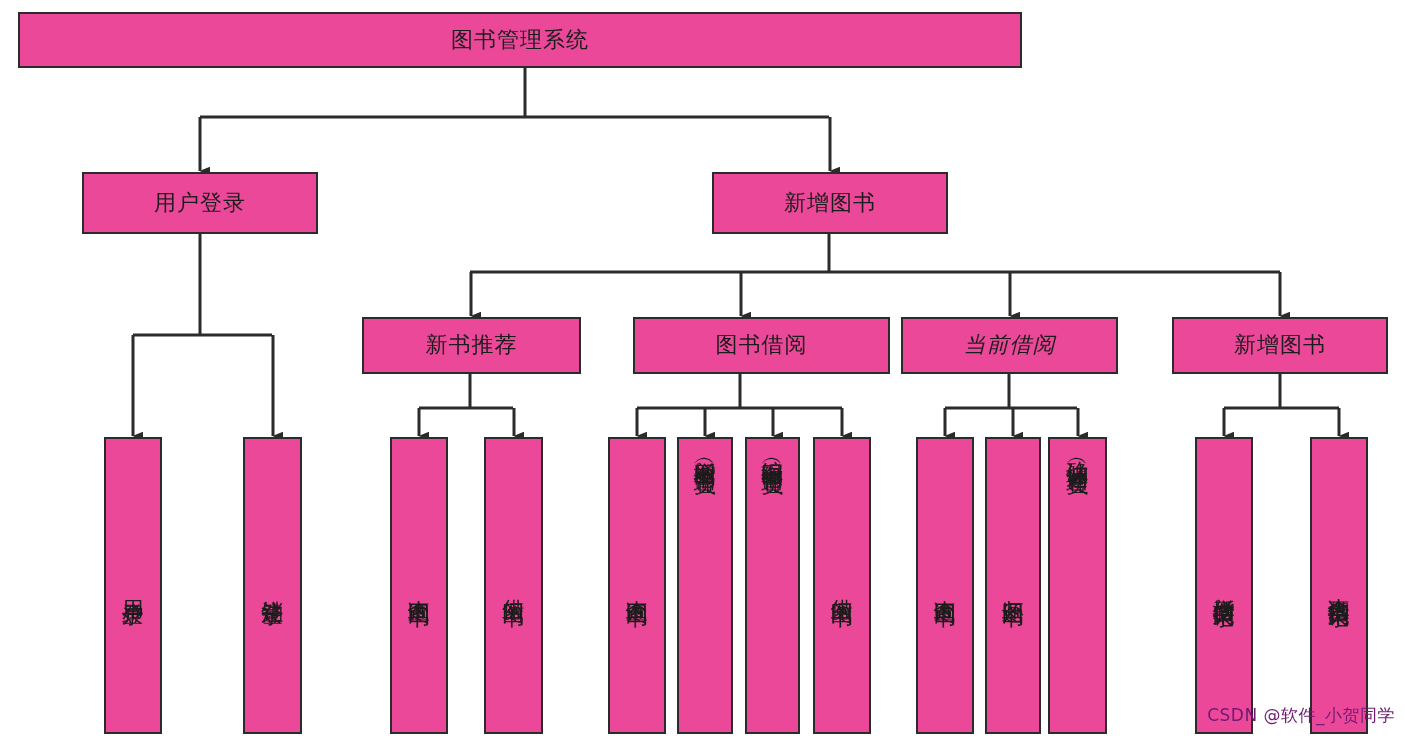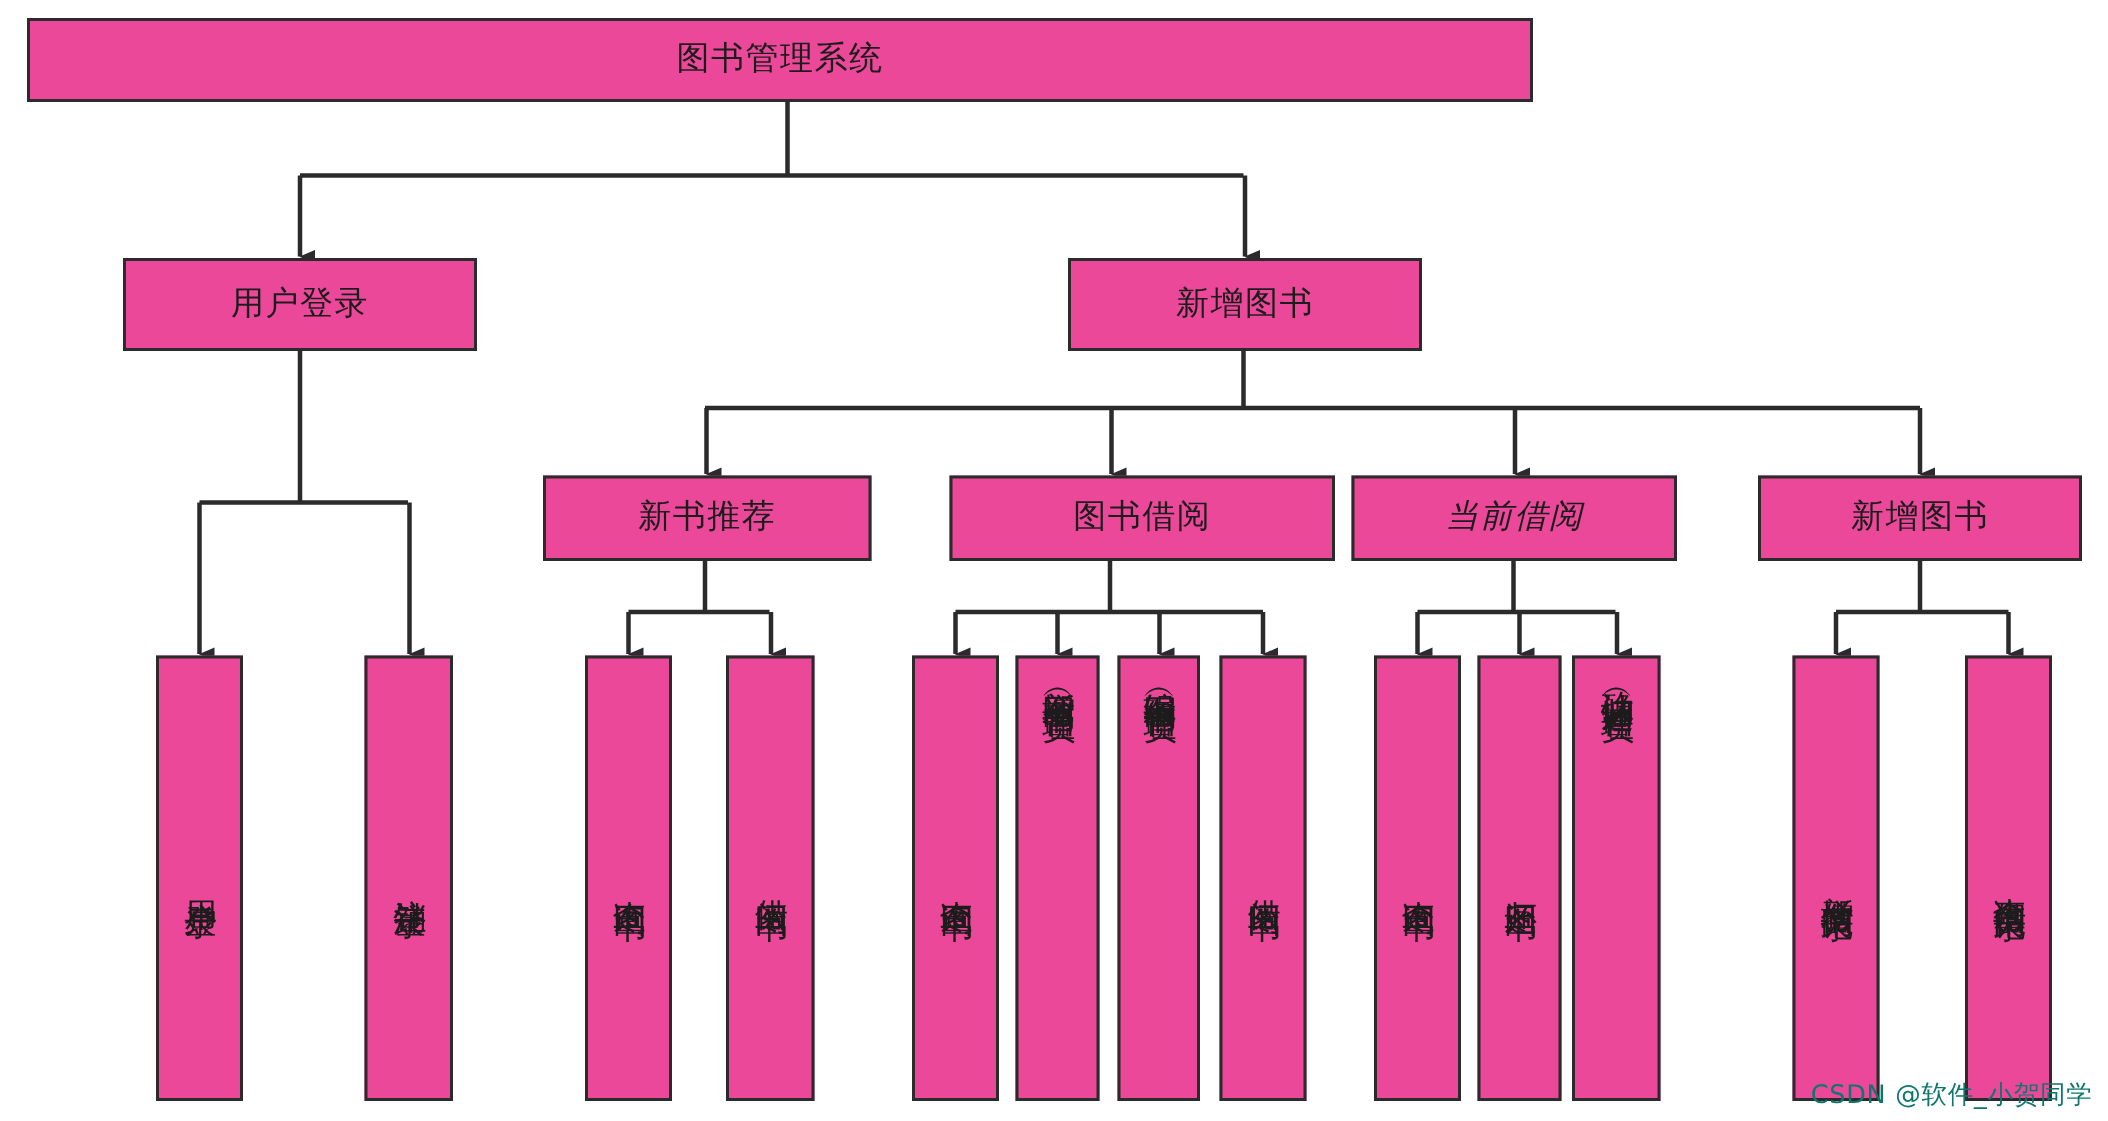--- a/index.html
+++ b/index.html
@@ -39,23 +39,23 @@
   .vbox{
     align-items:flex-start;
     justify-content:center;
     padding-top:4px;
   }
   .vbox.center-v{align-items:center;padding-top:0;}
   #connectors{position:absolute;left:0;top:0;width:1405px;height:747px;pointer-events:none;}
   #watermark{
     position:absolute;
     right:10px;
-    bottom:6px;
+    bottom:20px;
     font-size:17px;
-    color:#0f766e;
+    color:#701a75;
     white-space:nowrap;
     letter-spacing:0.5px;
   }
 </style>
 </head>
 <body>
 
 <div id="diagram-root">
 
   <svg id="connectors" viewBox="0 0 1405 747">

